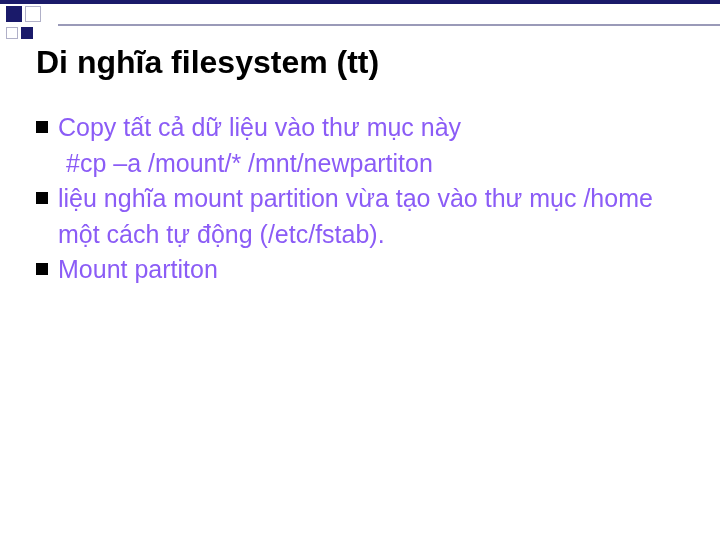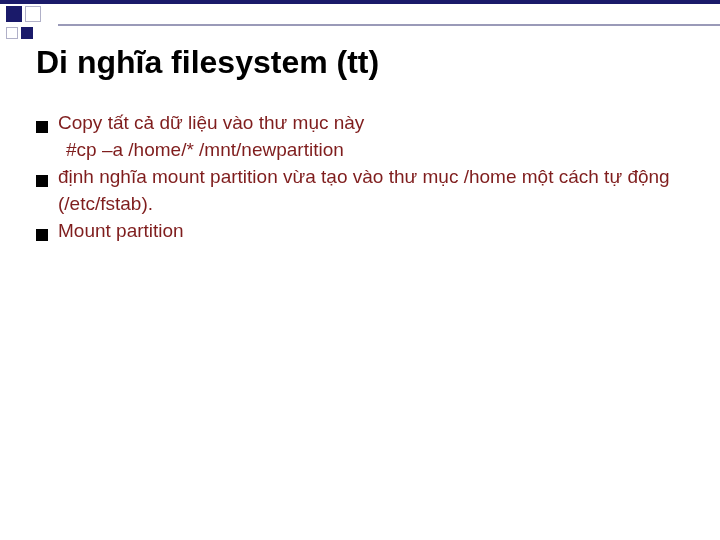--- a/index.html
+++ b/index.html
@@ -57,22 +57,22 @@
     left: 36px;
     font-size: 32px;
     font-weight: bold;
     color: #000;
   }
   .content {
     position: absolute;
     top: 110px;
     left: 36px;
     right: 30px;
-    font-size: 19px;
-    color: #7f1d1d;
+    font-size: 25px;
+    color: #8b5cf6;
     line-height: 1.42;
   }
   .item-wrap {
     display: flex;
     align-items: flex-start;
   }
   .bullet-sq {
     display: inline-block;
     width: 12px;
     height: 12px;
@@ -99,24 +99,24 @@
 <div class="rule"></div>
 
 <div class="title">Di nghĩa filesystem (tt)</div>
 
 <div class="content">
 
   <div class="item-wrap">
     <span class="bullet-sq"></span>
     <span class="line-text">Copy tất cả dữ liệu vào thư mục này</span>
   </div>
-  <div class="sub">#cp  –a  /home/*  /mnt/newpartition</div>
+  <div class="sub">#cp  –a  /mount/*  /mnt/newpartiton</div>
 
   <div class="item-wrap">
     <span class="bullet-sq"></span>
-    <span class="line-text">định nghĩa mount partition vừa tạo vào thư mục /home một cách tự động (/etc/fstab).</span>
+    <span class="line-text">liệu nghĩa mount partition vừa tạo vào thư mục /home một cách tự động (/etc/fstab).</span>
   </div>
 
   <div class="item-wrap">
     <span class="bullet-sq"></span>
-    <span class="line-text">Mount partition</span>
+    <span class="line-text">Mount partiton</span>
   </div>
 </div>
 
 </body></html>

